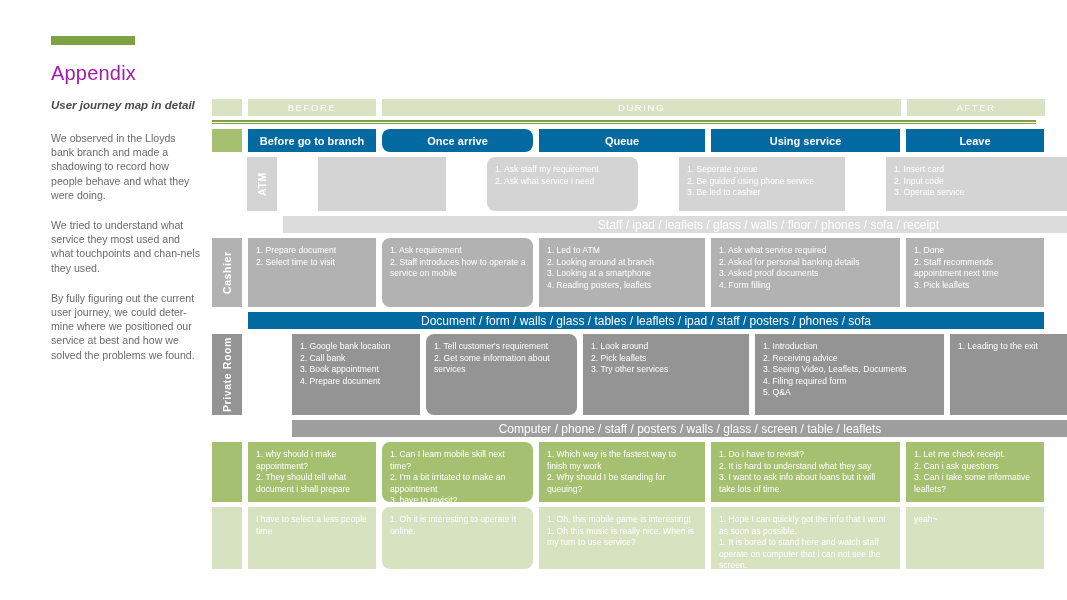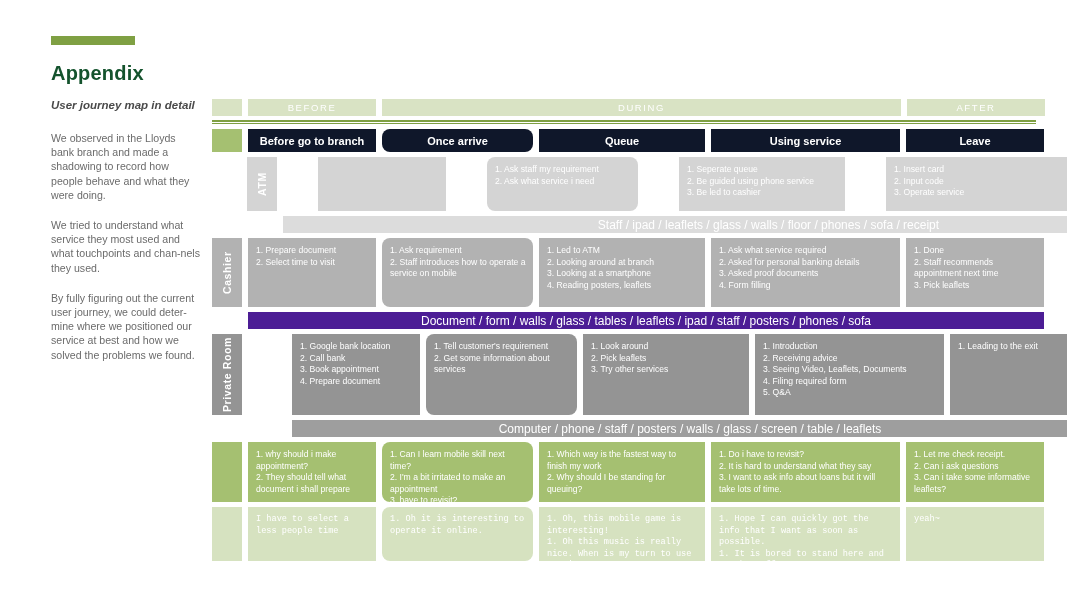--- a/index.html
+++ b/index.html
@@ -9,21 +9,21 @@
     font-family: "Liberation Sans", sans-serif;
     overflow: hidden;
   }
   #page { position: relative; width: 1067px; height: 600px; background:#fff; }
 
   
   .intro { position: absolute; left: 51px; top: 36px; width: 150px; }
   .accent-bar { width: 84px; height: 9px; background: #7fa043; }
   .page-title {
     margin-top: 17px;
-    font-size: 20px; font-weight: 700; color: #14532d;
+    font-size: 20px; font-weight: 400; color: #a21caf;
     letter-spacing: .2px;
   }
   .subtitle {
     margin-top: 14px;
     font-size: 11.5px; font-style: italic; font-weight: 700;
     color: #4a4a4a;
   }
   .para {
     margin-top: 16px;
     font-size: 10.6px; line-height: 14.2px; color: #6b6b6b;
@@ -59,21 +59,21 @@
   .ph-after  { flex: 0 0 138px; }
 
   .rule { width: 100%; height: 4px; margin-bottom: 5px; }
   .rule .l1 { height: 1.5px; background: #7fa043; }
   .rule .sp { height: 1px; background: #ffffff; }
   .rule .l2 { height: 1.5px; background: #7fa043; }
 
   
   .stage-row { height: 23px; margin-bottom: 5px; }
   .stage {
-    background: #0f172a; color:#ffffff;
+    background: #0369a1; color:#ffffff;
     font-size: 11px; font-weight: 700;
     display:flex; align-items:center; justify-content:center;
     height: 23px;
   }
   .stage.blank { background:#a5c071; }
 
   
   .chan-row { margin-bottom: 5px; }
   .rowlabel {
     display: flex; align-items: center; justify-content: center;
@@ -89,32 +89,32 @@
   .touchpoint {
     color: #ffffff; font-size: 12px;
     display:flex; align-items:center; justify-content:center;
     height: 17px; margin-top: 5px;
   }
 
   
   .tone-atm .rowlabel, .tone-atm .cell { background: #d4d4d4; margin-left: 35px; }
   .tone-atm .touchpoint { background: #dcdcdc; }
   .tone-cashier .rowlabel, .tone-cashier .cell { background: #b2b2b2; }
-  .tone-cashier .touchpoint { background: #4c1d95; }
+  .tone-cashier .touchpoint { background: #0369a1; }
   .tone-private .rowlabel, .tone-private .cell { background: #949494; }
   .tone-private .touchpoint { background: #9e9e9e; }
 
   .tone-think .rowlabel, .tone-think .cell { background: #a5c071; }
   .tone-quote .rowlabel, .tone-quote .cell { background: #d6e2c0; }
 
   .h-atm { height: 54px; }
   .h-cashier { height: 69px; }
   .h-private { height: 81px; }
   .h-think { height: 60px; }
-  .h-quote { height: 54px; font-family: Liberation Mono, monospace; }
+  .h-quote { height: 62px; }
 
   .chan-row .stack { display: flex; flex-direction: column; }
   .chan-row .cells { display: flex; width: 100%; }
 </style>
 </head>
 <body>
 
 <div id="page">
 
   <div class="intro">

